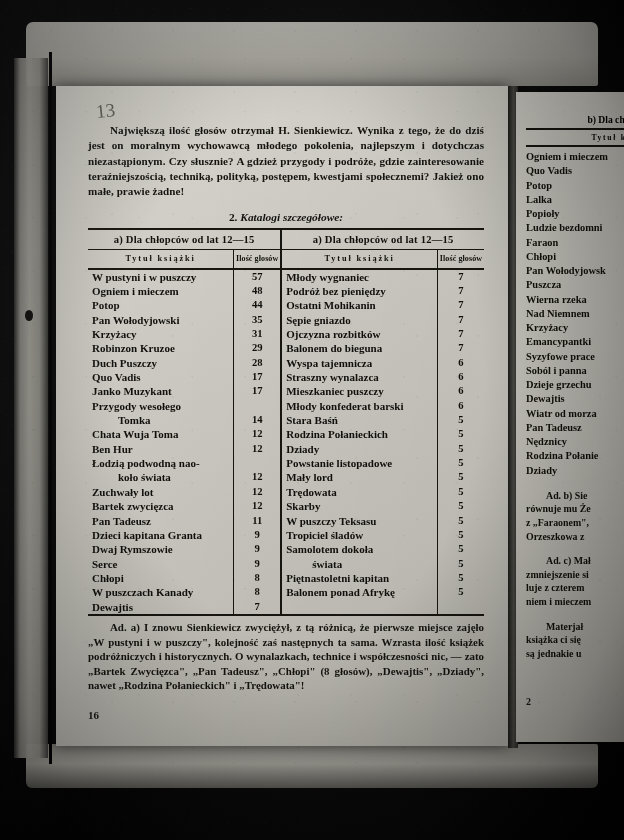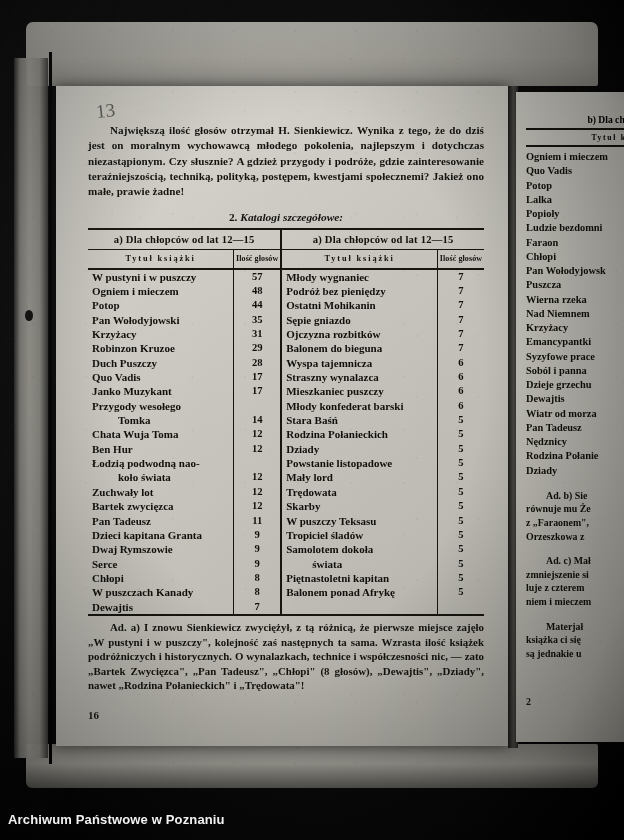--- a/index.html
+++ b/index.html
@@ -337,14 +337,13 @@
           <div class="r-p">są jednakie u</div>
         </div>
     </div>
     <div class="folio-r">2</div>
   </div>
 
   <div class="blur"></div>
   <div class="grain"></div>
   <div class="vig"></div>
 
-  <div class="wm">Archiwum Państwowe w Poznaniu</div>
 </div>
 
 </body></html>

